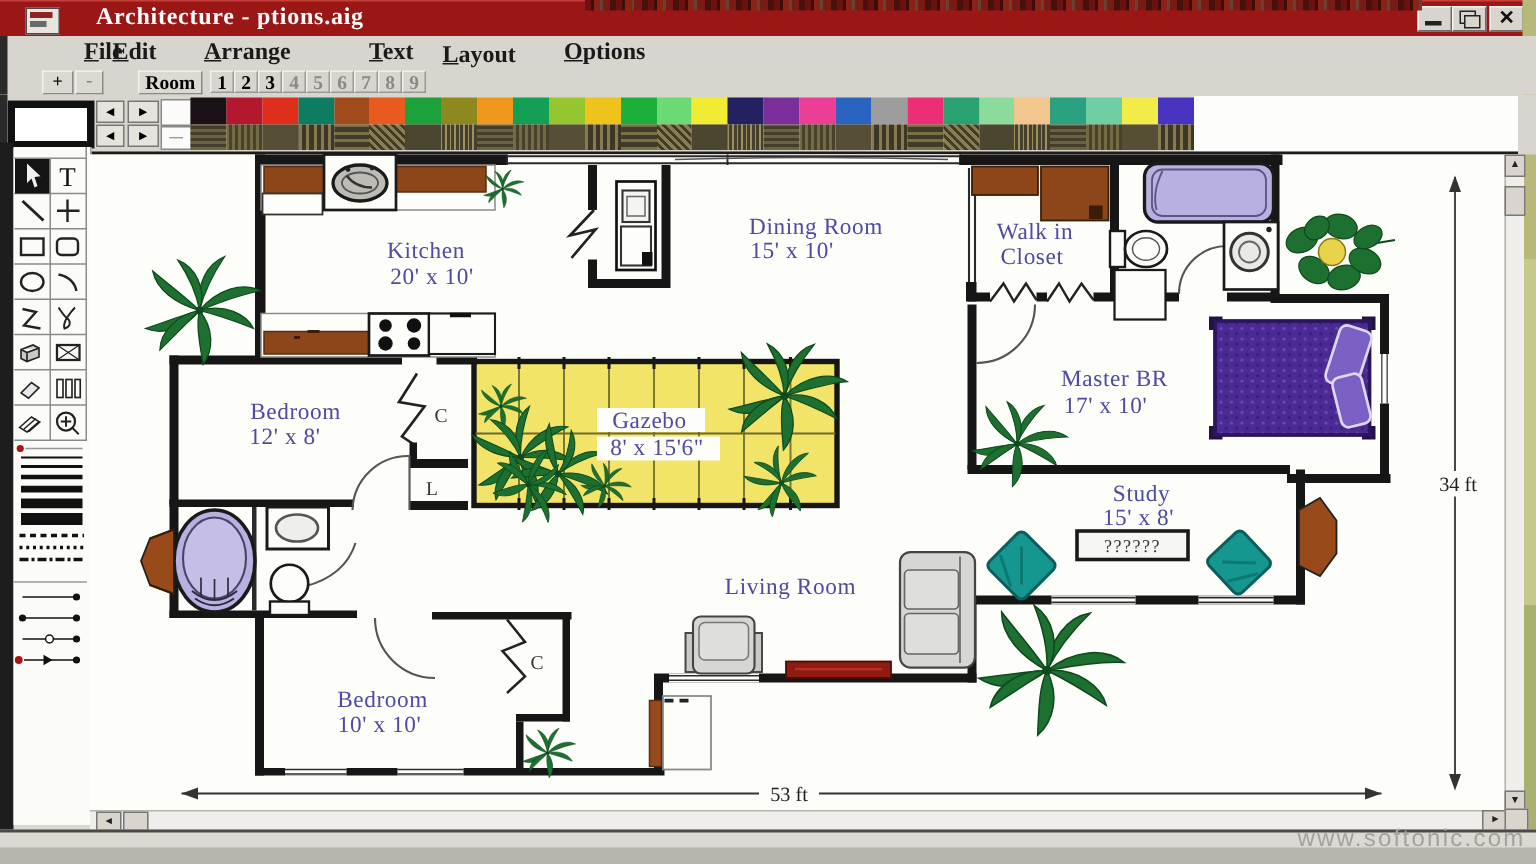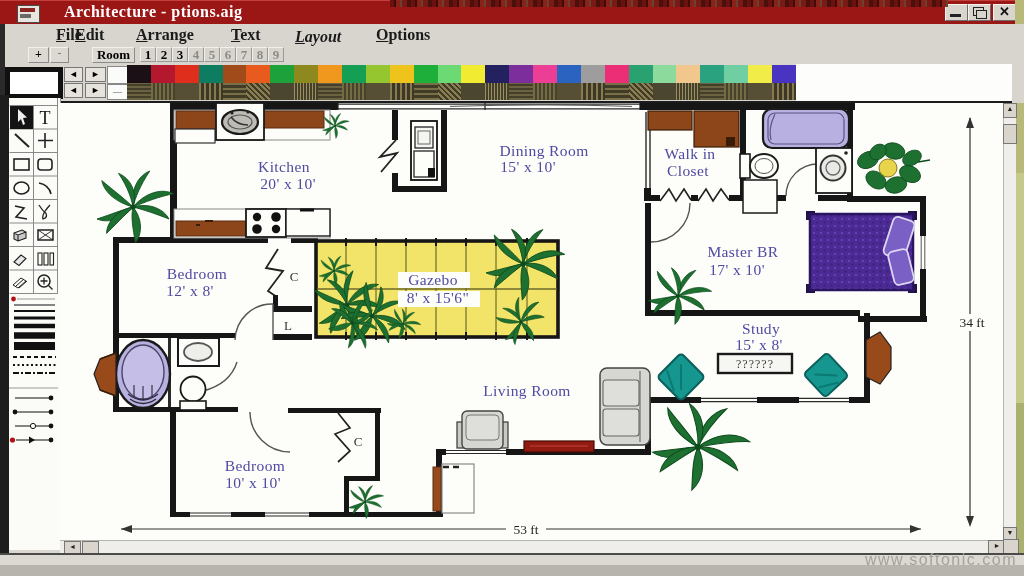--- a/index.html
+++ b/index.html
@@ -32,22 +32,22 @@
 
 <div class="abs" style="left:390px;top:0;width:558px;height:7px;background:repeating-linear-gradient(90deg,#6b1210 0 4px,#3f0c0a 4px 6px,#8a2218 6px 10px,#6a4030 10px 12px,#7a1a14 12px 17px,#4a100c 17px 21px);"></div>
 
 <div class="abs" style="left:1015px;top:0;width:9px;height:576px;background:linear-gradient(180deg,#b8b878 0 30%,#c5c98b 30% 70%,#aab06e 70% 100%);"></div>
 
 <div class="abs" style="left:0;top:24px;width:1024px;height:22px;background:#d8d5ce;border-left:5px solid #2a2a2a;"></div>
 <div class="abs" style="left:0;top:24px;width:1024px;height:22px;font-size:16px;font-weight:bold;color:#1a1a1a;">
   <span class="abs" style="left:16px;top:2px;margin-left:40px;"><u>F</u>ile</span>
   <span class="abs" style="left:75px;top:2px;"><u>E</u>dit</span>
   <span class="abs" style="left:136px;top:2px;"><u>A</u>rrange</span>
-  <span class="abs" style="left:231px;top:2px;"><u>T</u>ext</span>
-  <span class="abs" style="left:295px;top:4px;font-style:italic;"><u>L</u>ayout</span>
+  <span class="abs" style="left:246px;top:2px;"><u>T</u>ext</span>
+  <span class="abs" style="left:295px;top:4px;"><u>L</u>ayout</span>
   <span class="abs" style="left:376px;top:2px;"><u>O</u>ptions</span>
   <span class="abs" style="left:467px;top:2px;margin-top:44px;"><u>H</u>elp</span>
 </div>
 
 <div class="abs" style="left:0;top:46px;width:1024px;height:17px;background:#d8d5ce;border-left:5px solid #2a2a2a;"></div>
 <div class="abs" style="left:28px;top:47px;width:19px;height:14px;background:#dcd9d2;border:1px solid #8a8a8a;border-top-color:#f2f0ec;border-left-color:#f2f0ec;text-align:center;font-weight:bold;font-size:12px;line-height:12px;">+</div>
 <div class="abs" style="left:50px;top:47px;width:17px;height:14px;background:#dcd9d2;border:1px solid #8a8a8a;border-top-color:#f2f0ec;border-left-color:#f2f0ec;text-align:center;font-size:12px;line-height:11px;color:#777;">-</div>
 <div class="abs" style="left:92px;top:47px;width:41px;height:14px;background:#dcd9d2;border:1px solid #8a8a8a;border-top-color:#f2f0ec;border-left-color:#f2f0ec;text-align:center;font-weight:bold;font-size:13px;line-height:13px;">Room</div>
 <div class="abs" style="left:140px;top:47px;width:300px;height:16px;font-size:13px;font-weight:bold;">
   <span class="abs" style="left:0px;width:14px;height:13px;border:1px solid #999;border-top-color:#f2f0ec;border-left-color:#f2f0ec;text-align:center;line-height:13px;">1</span>

